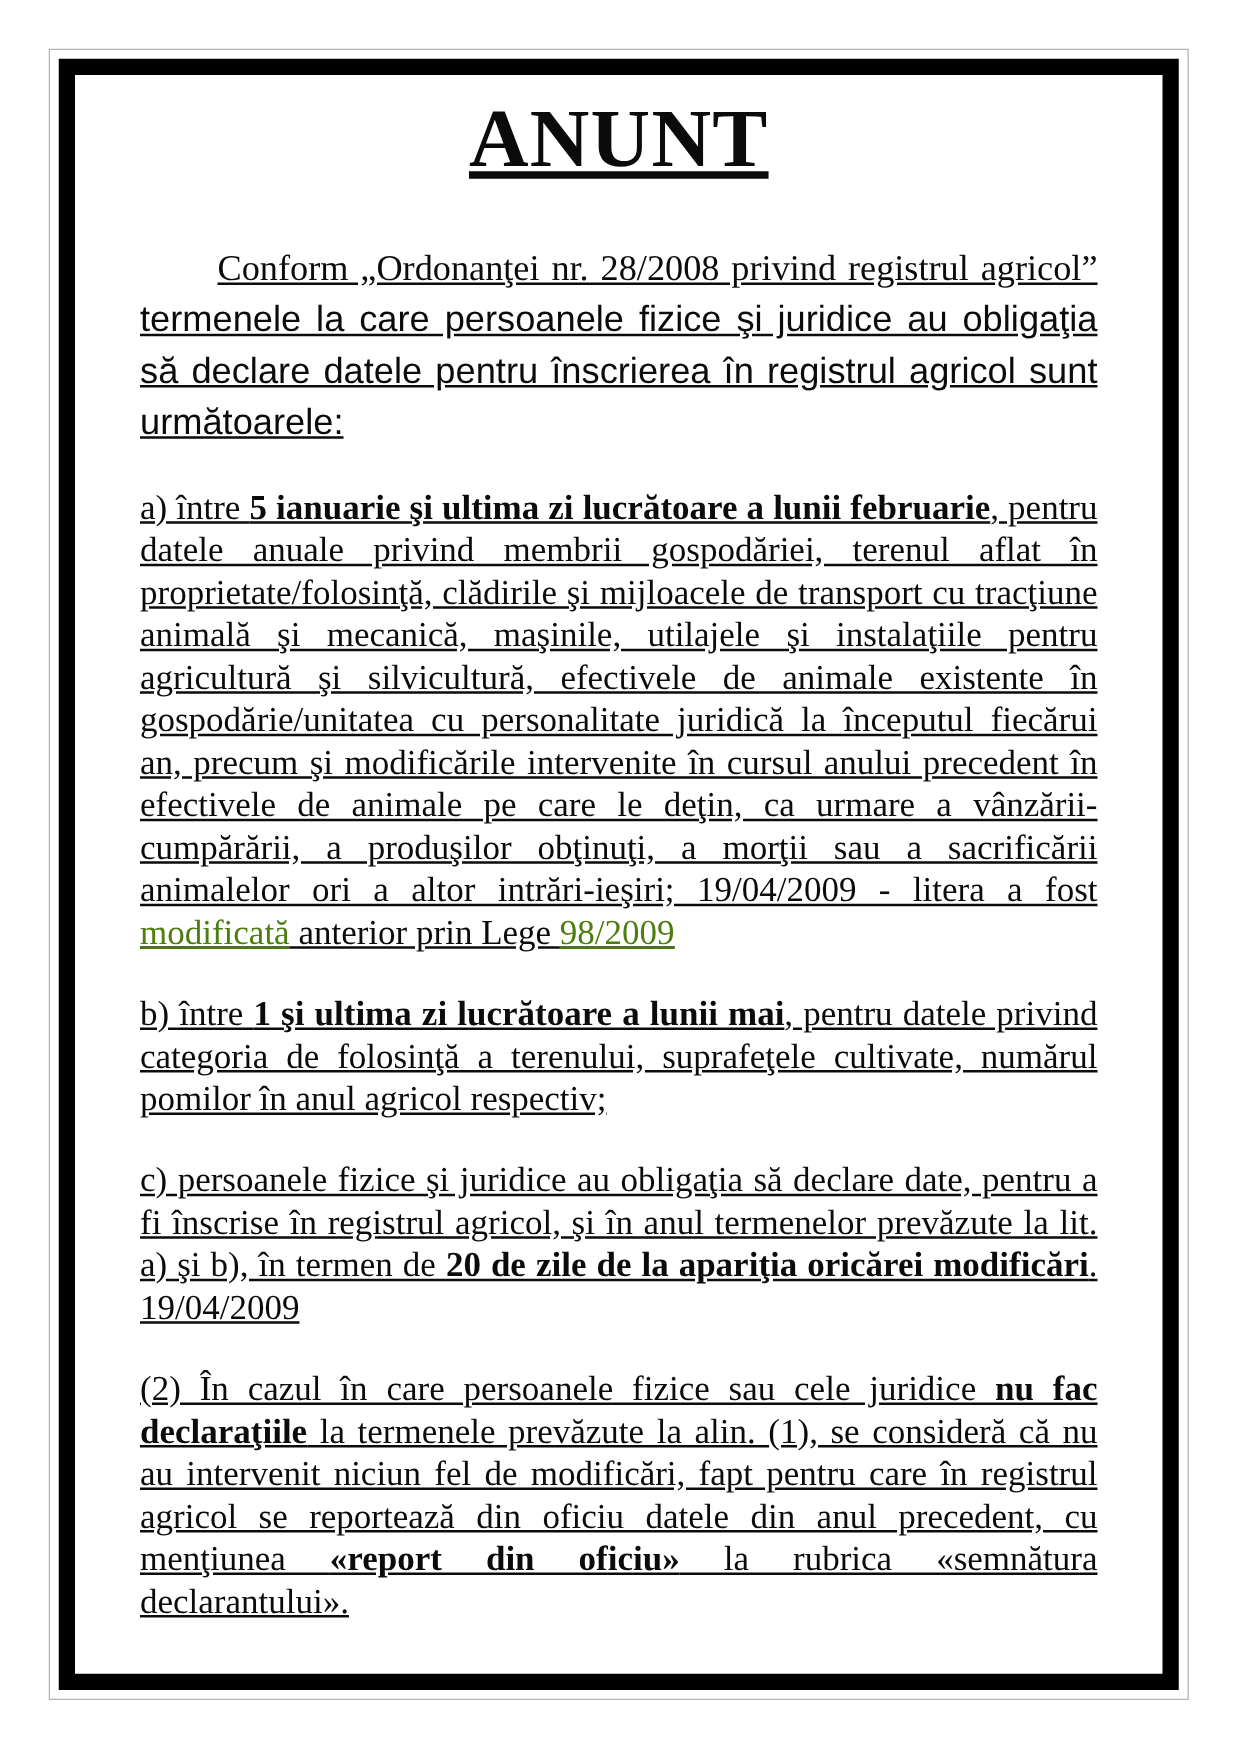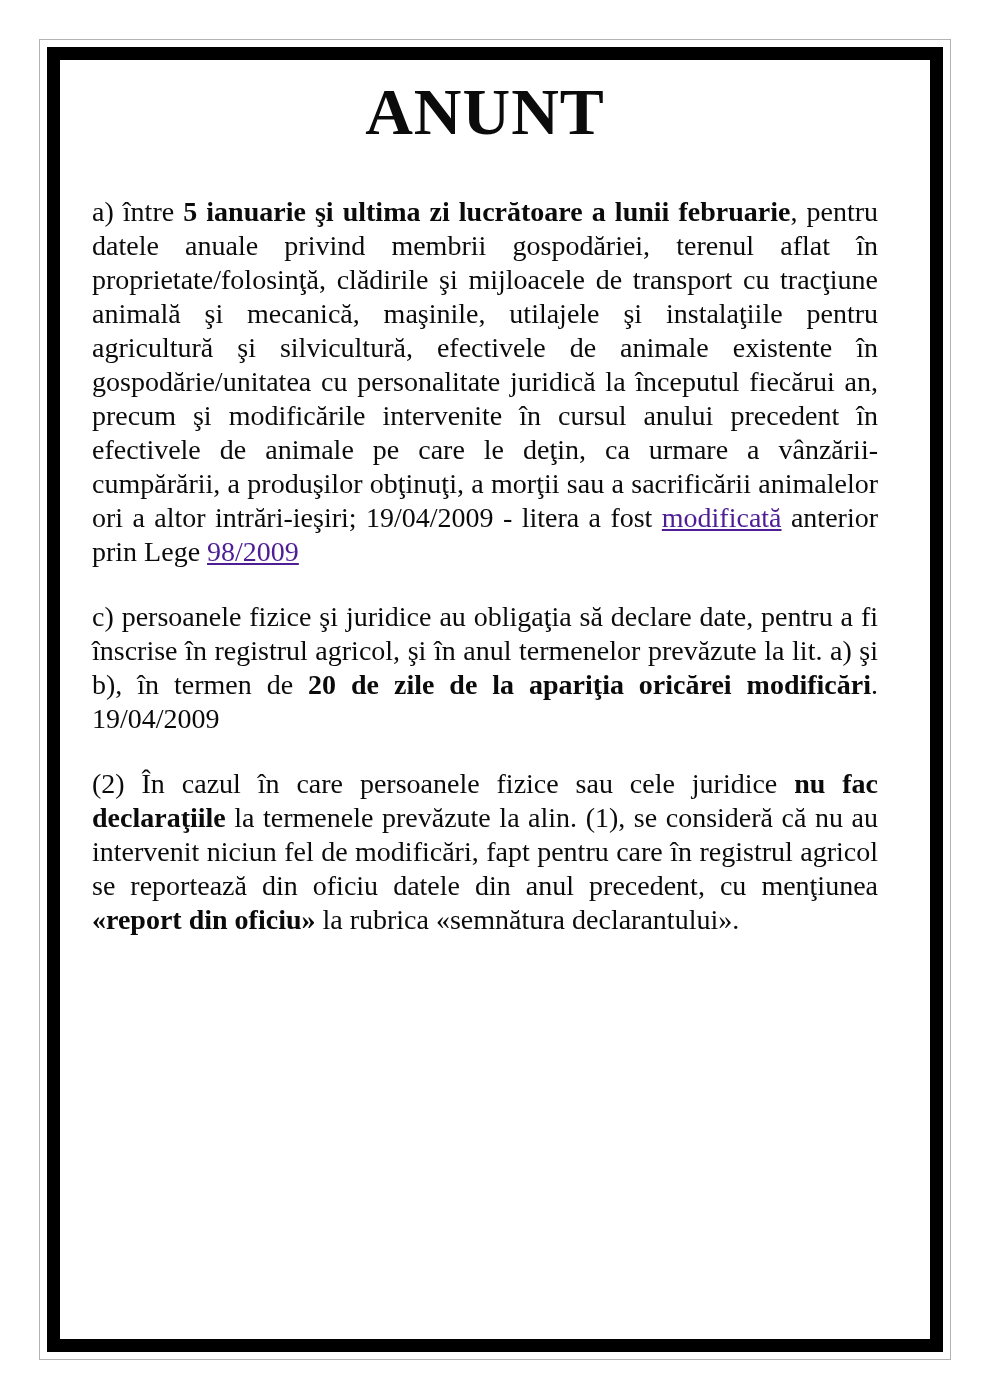--- a/index.html
+++ b/index.html
@@ -24,22 +24,23 @@
     background: #ffffff;
   }
   .black-frame {
     position: absolute;
     inset: 7px;
     border: 13px solid #000000;
   }
   .content {
     position: absolute;
     inset: 0;
-    padding: 16px 52px 0 32px;
+    padding: 16px 52px 0 52px;
     overflow: hidden;
+    text-decoration: underline;
   }
   .doc-title {
     margin: 0 0 46px 0;
     text-align: center;
     font-size: 66px;
     line-height: 1.1;
     font-weight: bold;
     letter-spacing: 1px;
     font-family: "Liberation Serif", serif;
   }
@@ -58,40 +59,42 @@
   }
   .body-par {
     font-size: 28px;
     line-height: 34px;
     font-family: "Liberation Serif", serif;
   }
   .body-par b {
     font-weight: bold;
   }
   .doc-link {
-    color: #4c1d95;
+    color: #4d7c0f;
     text-decoration: underline;
     cursor: pointer;
   }
   .last-par {
     margin-bottom: 12px;
   }
 </style>
 </head>
 <body>
 
 <div class="gray-frame">
   <div class="black-frame">
     <div class="content">
 
       <h1 class="doc-title">ANUNT</h1>
 
+      <p class="intro-par"><span class="serif-run">Conform „Ordonanţei nr. 28/2008 privind registrul agricol”</span><span> termenele la care persoanele fizice şi juridice au obligaţia să declare datele pentru înscrierea în registrul agricol sunt următoarele:</span></p>
 
       <p class="body-par"><span>a) între </span><b>5 ianuarie şi ultima zi lucrătoare a lunii februarie</b><span>, pentru datele anuale privind membrii gospodăriei, terenul aflat în proprietate/folosinţă, clădirile şi mijloacele de transport cu tracţiune animală şi mecanică, maşinile, utilajele şi instalaţiile pentru agricultură şi silvicultură, efectivele de animale existente în gospodărie/unitatea cu personalitate juridică la începutul fiecărui an, precum şi modificările intervenite în cursul anului precedent în efectivele de animale pe care le deţin, ca urmare a vânzării-cumpărării, a produşilor obţinuţi, a morţii sau a sacrificării animalelor ori a altor intrări-ieşiri; 19/04/2009 - litera a fost </span><a class="doc-link">modificată</a><span> anterior prin Lege </span><a class="doc-link">98/2009</a></p>
 
+      <p class="body-par"><span>b) între </span><b>1 şi ultima zi lucrătoare a lunii mai</b><span>, pentru datele privind categoria de folosinţă a terenului, suprafeţele cultivate, numărul pomilor în anul agricol respectiv;</span></p>
 
       <p class="body-par"><span>c) persoanele fizice şi juridice au obligaţia să declare date, pentru a fi înscrise în registrul agricol, şi în anul termenelor prevăzute la lit. a) şi b), în termen de </span><b>20 de zile de la apariţia oricărei modificări</b><span>. 19/04/2009</span></p>
 
       <p class="body-par last-par"><span>(2) În cazul în care persoanele fizice sau cele juridice </span><b>nu fac declaraţiile</b><span> la termenele prevăzute la alin. (1), se consideră că nu au intervenit niciun fel de modificări, fapt pentru care în registrul agricol se reportează din oficiu datele din anul precedent, cu menţiunea </span><b>«report din oficiu»</b><span> la rubrica «semnătura declarantului».</span></p>
 
     </div>
   </div>
 </div>
 
 </body></html>

